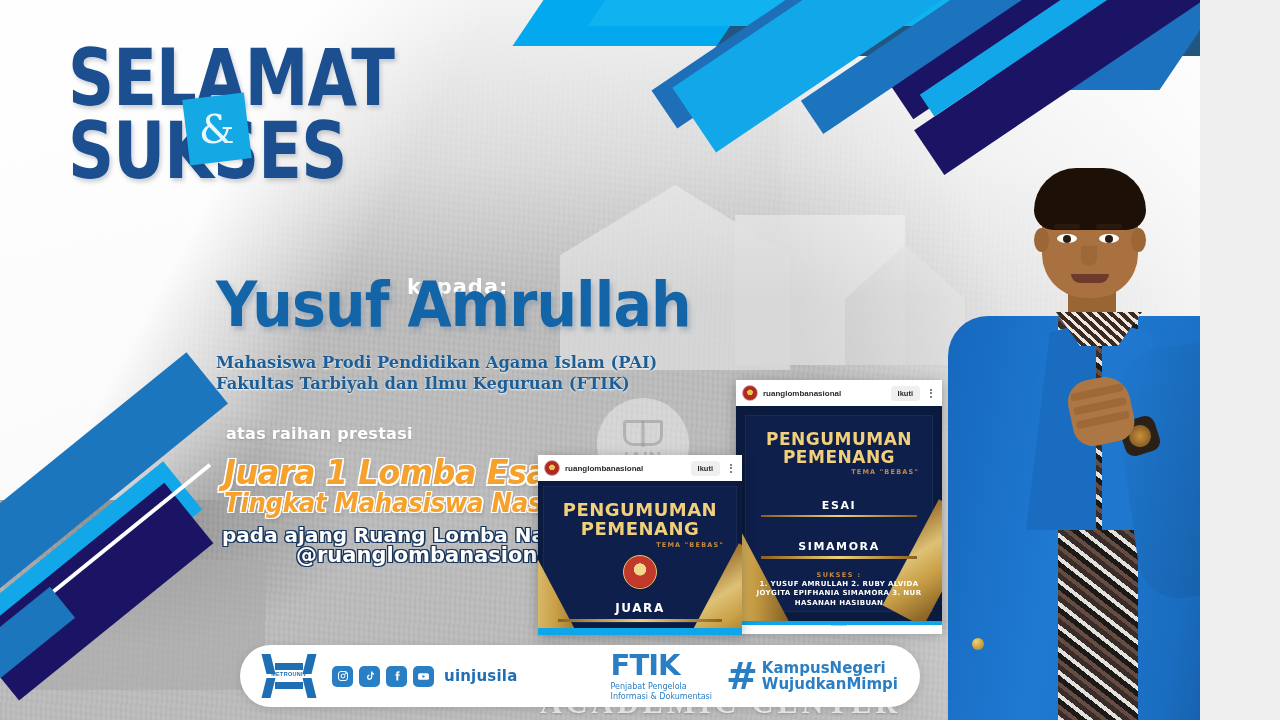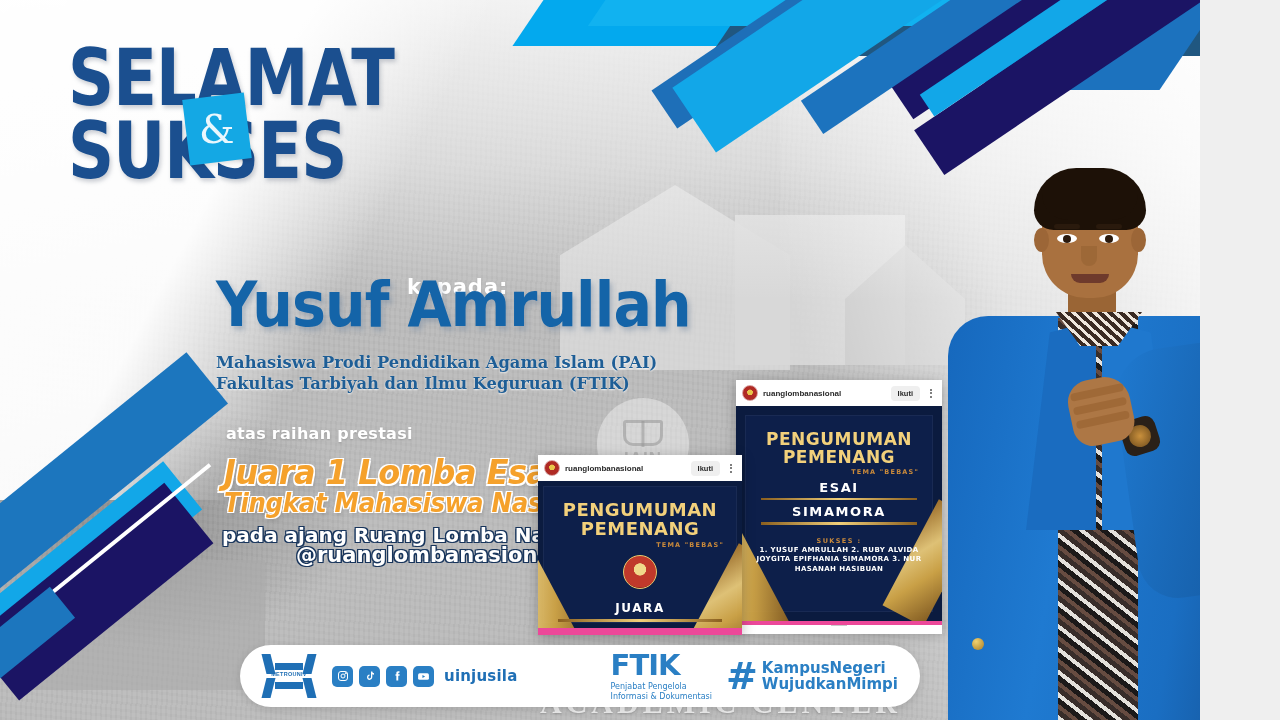--- a/index.html
+++ b/index.html
@@ -224,21 +224,21 @@
     font-family:"DejaVu Sans", sans-serif;
     font-weight:700; font-size:21px;
     color:#ffffff;
     text-shadow:
       -1.3px -1.3px 0 #18355c, 1.3px -1.3px 0 #18355c,
       -1.3px 1.3px 0 #18355c, 1.3px 1.3px 0 #18355c;
     white-space:nowrap;
   }
 
   
-  .ig-card{ position:absolute; background:#ec4899; box-shadow:0 3px 12px rgba(0,0,0,.28); }
+  .ig-card{ position:absolute; background:#0ea5e9; box-shadow:0 3px 12px rgba(0,0,0,.28); }
   .ig-back{ left:736px; top:380px; width:206px; height:250px; }
   .ig-front{ left:538px; top:455px; width:204px; height:180px; }
 
   .ig-head{
     display:flex; align-items:center; gap:5px;
     padding:5px 6px; background:#fff; height:26px;
   }
   .ig-avatar{
     width:16px; height:16px; border-radius:50%;
     background:radial-gradient(circle at 50% 45%, #e8c54a 0 26%, #b02a24 28% 70%, #8e1f1a 72% 100%);
@@ -291,21 +291,21 @@
     width:34px; height:34px; border-radius:50%;
     background:radial-gradient(circle at 50% 42%, #f0d98a 0 24%, #c0392b 26% 72%, #8e1f1a 74% 100%);
     border:1.5px solid #e8c96d;
   }
 
   .pg-row{
     position:relative; z-index:3; text-align:center; color:#ffffff;
     font-family:"DejaVu Sans", sans-serif; font-weight:700;
     letter-spacing:1.6px;
   }
-  .ig-back .pg-row{ font-size:13px; margin-top:4px; }
+  .ig-back .pg-row{ font-size:11px; margin-top:23px; }
   .ig-front .pg-row{ font-size:12px; margin-top:12px; }
   .pg-rule{
     position:relative; z-index:3; height:2.5px; margin:3px 16px 0;
     background:linear-gradient(90deg,#8a5f1f,#f0cf7a 50%,#8a5f1f);
   }
   .ig-front .pg-rule{ margin:4px 14px 0; height:3px; }
 
   .juara-label{
     position:relative; z-index:3; text-align:center; color:#C8893B;
     font-family:"DejaVu Sans", sans-serif; font-weight:700;

